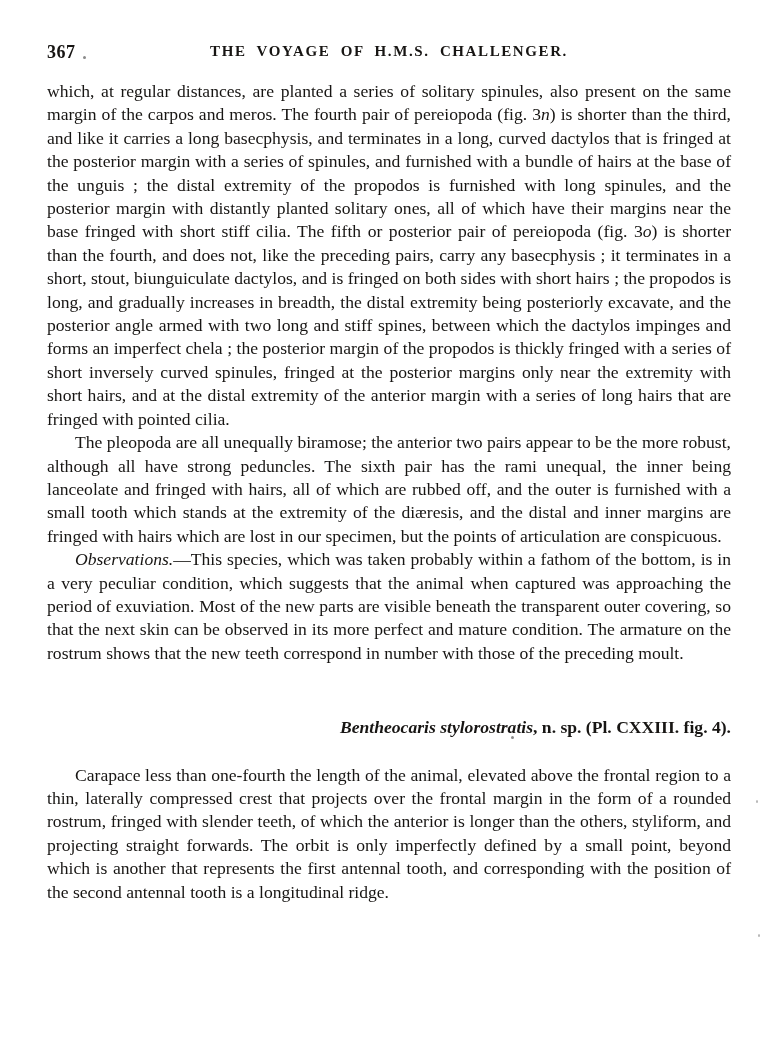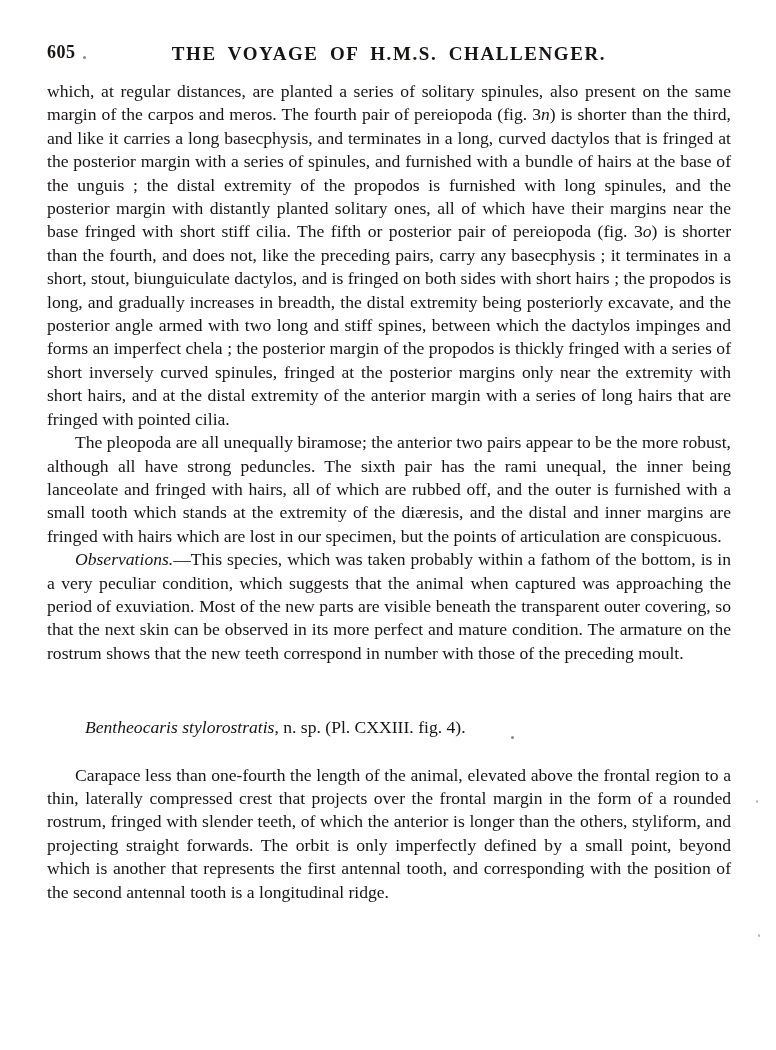--- a/index.html
+++ b/index.html
@@ -28,21 +28,21 @@
     position: absolute;
     left: 0;
     top: 0;
     font-size: 18px;
     font-weight: bold;
     letter-spacing: 0.5px;
   }
   .running-title {
     display: block;
     text-align: center;
-    font-size: 19px;
+    font-size: 15px;
     font-weight: bold;
     letter-spacing: 1.6px;
     word-spacing: 5px;
     padding-top: 1px;
     white-space: nowrap;
   }
   .bodytext {
     position: absolute;
     top: 80px;
     left: 47px;
@@ -55,41 +55,42 @@
     margin: 0;
     text-indent: 28px;
   }
   .bodytext p.noindent {
     text-indent: 0;
   }
   .species-heading {
     margin-top: 51px !important;
     margin-bottom: 24px !important;
     text-indent: 38px !important;
-    text-align: left;
+    text-align: right;
+    font-weight: bold;
   }
   i { font-style: italic; }
   .speck {
     position: absolute;
     background: #8a8a8a;
     border-radius: 50%;
   }
   .speck.s1 { left: 83px;  top: 56px;  width: 3px; height: 3px; }
   .speck.s2 { left: 511px; top: 736px; width: 3px; height: 3px; }
   .speck.s3 { left: 756px; top: 800px; width: 2px; height: 3px; background: #b5b5b5; }
   .speck.s4 { left: 758px; top: 934px; width: 2px; height: 3px; background: #b5b5b5; }
   .speck.s5 { left: 688px; top: 805px; width: 2px; height: 2px; background: #c4c4c4; }
 </style>
 </head>
 <body>
 
 <div class="page">
 
   <div class="header">
-    <span class="pagenum">605</span>
+    <span class="pagenum">367</span>
     <span class="running-title">THE VOYAGE OF H.M.S. CHALLENGER.</span>
   </div>
 
   <div class="bodytext">
 
     <p class="noindent"><span>which, at regular distances, are planted a series of solitary spinules, also present on the same margin of the carpos and meros. The fourth pair of pereiopoda (fig. 3</span><i>n</i><span>) is shorter than the third, and like it carries a long basecphysis, and terminates in a long, curved dactylos that is fringed at the posterior margin with a series of spinules, and furnished with a bundle of hairs at the base of the unguis ; the distal extremity of the propodos is furnished with long spinules, and the posterior margin with distantly planted solitary ones, all of which have their margins near the base fringed with short stiff cilia. The fifth or posterior pair of pereiopoda (fig. 3</span><i>o</i><span>) is shorter than the fourth, and does not, like the preceding pairs, carry any basecphysis ; it terminates in a short, stout, biunguiculate dactylos, and is fringed on both sides with short hairs ; the propodos is long, and gradually increases in breadth, the distal extremity being posteriorly excavate, and the posterior angle armed with two long and stiff spines, between which the dactylos impinges and forms an imperfect chela ; the posterior margin of the propodos is thickly fringed with a series of short inversely curved spinules, fringed at the posterior margins only near the extremity with short hairs, and at the distal extremity of the anterior margin with a series of long hairs that are fringed with pointed cilia.</span></p>
 
     <p>The pleopoda are all unequally biramose; the anterior two pairs appear to be the more robust, although all have strong peduncles. The sixth pair has the rami unequal, the inner being lanceolate and fringed with hairs, all of which are rubbed off, and the outer is furnished with a small tooth which stands at the extremity of the diæresis, and the distal and inner margins are fringed with hairs which are lost in our specimen, but the points of articulation are conspicuous.</p>
 
     <p><i>Observations.</i><span>—This species, which was taken probably within a fathom of the bottom, is in a very peculiar condition, which suggests that the animal when captured was approaching the period of exuviation. Most of the new parts are visible beneath the transparent outer covering, so that the next skin can be observed in its more perfect and mature condition. The armature on the rostrum shows that the new teeth correspond in number with those of the preceding moult.</span></p>

